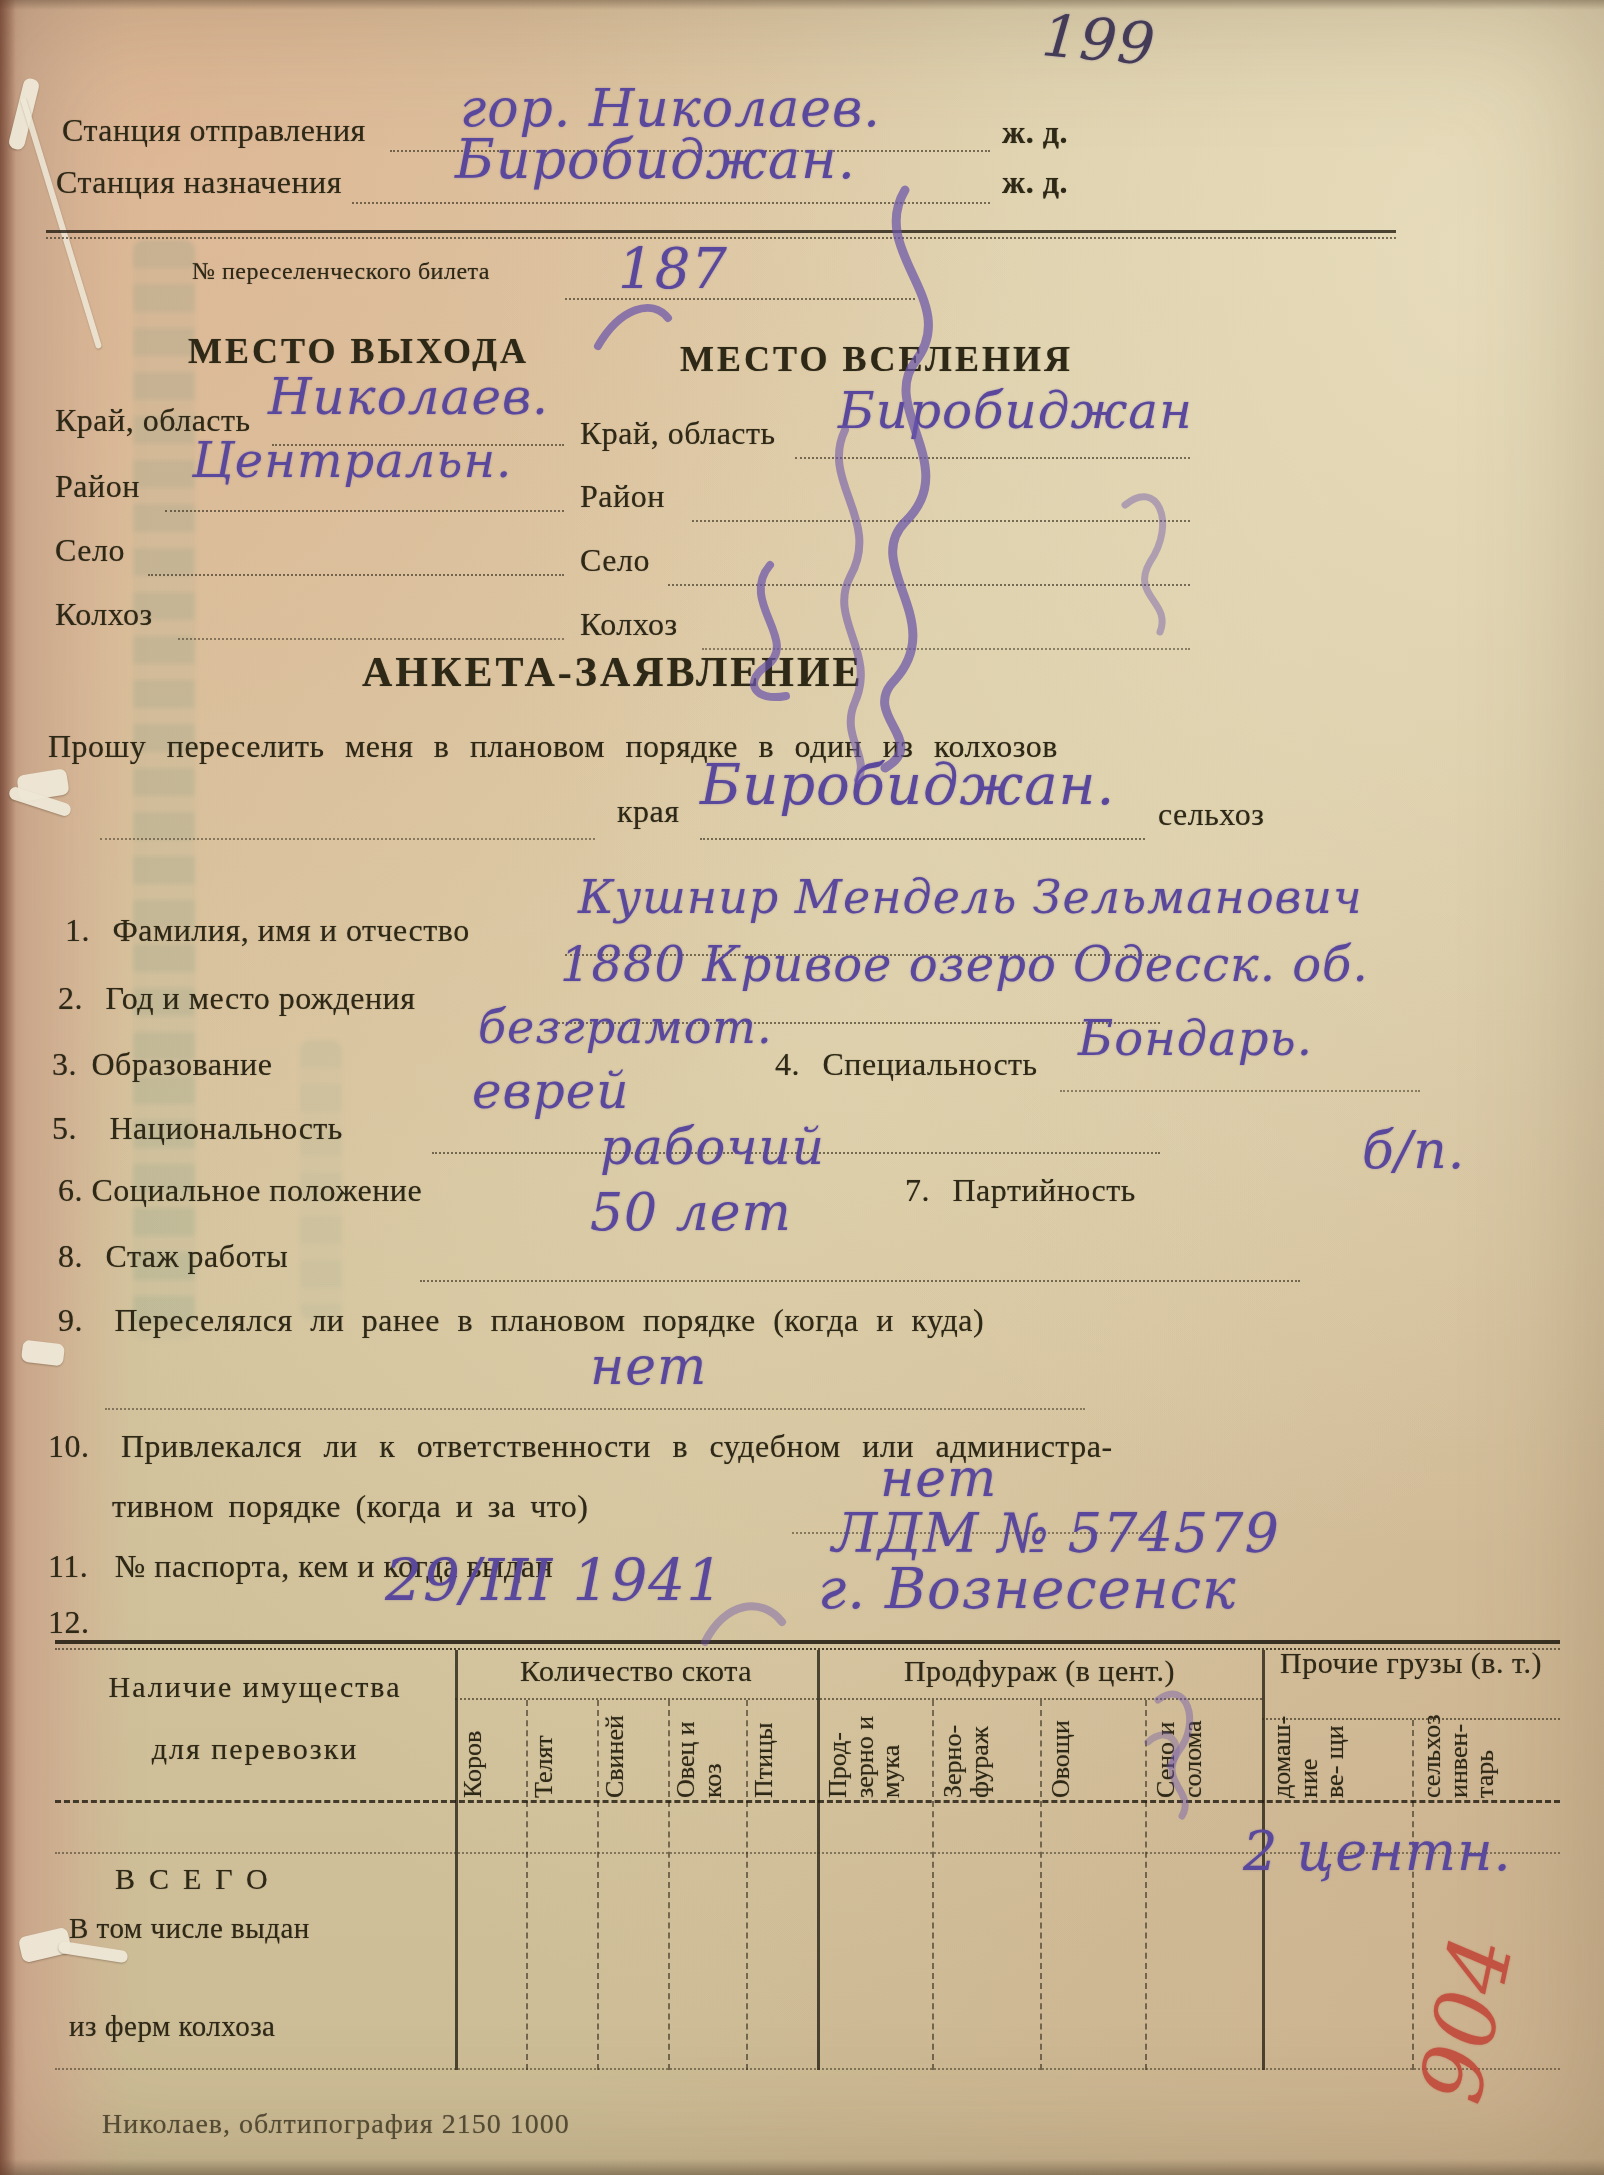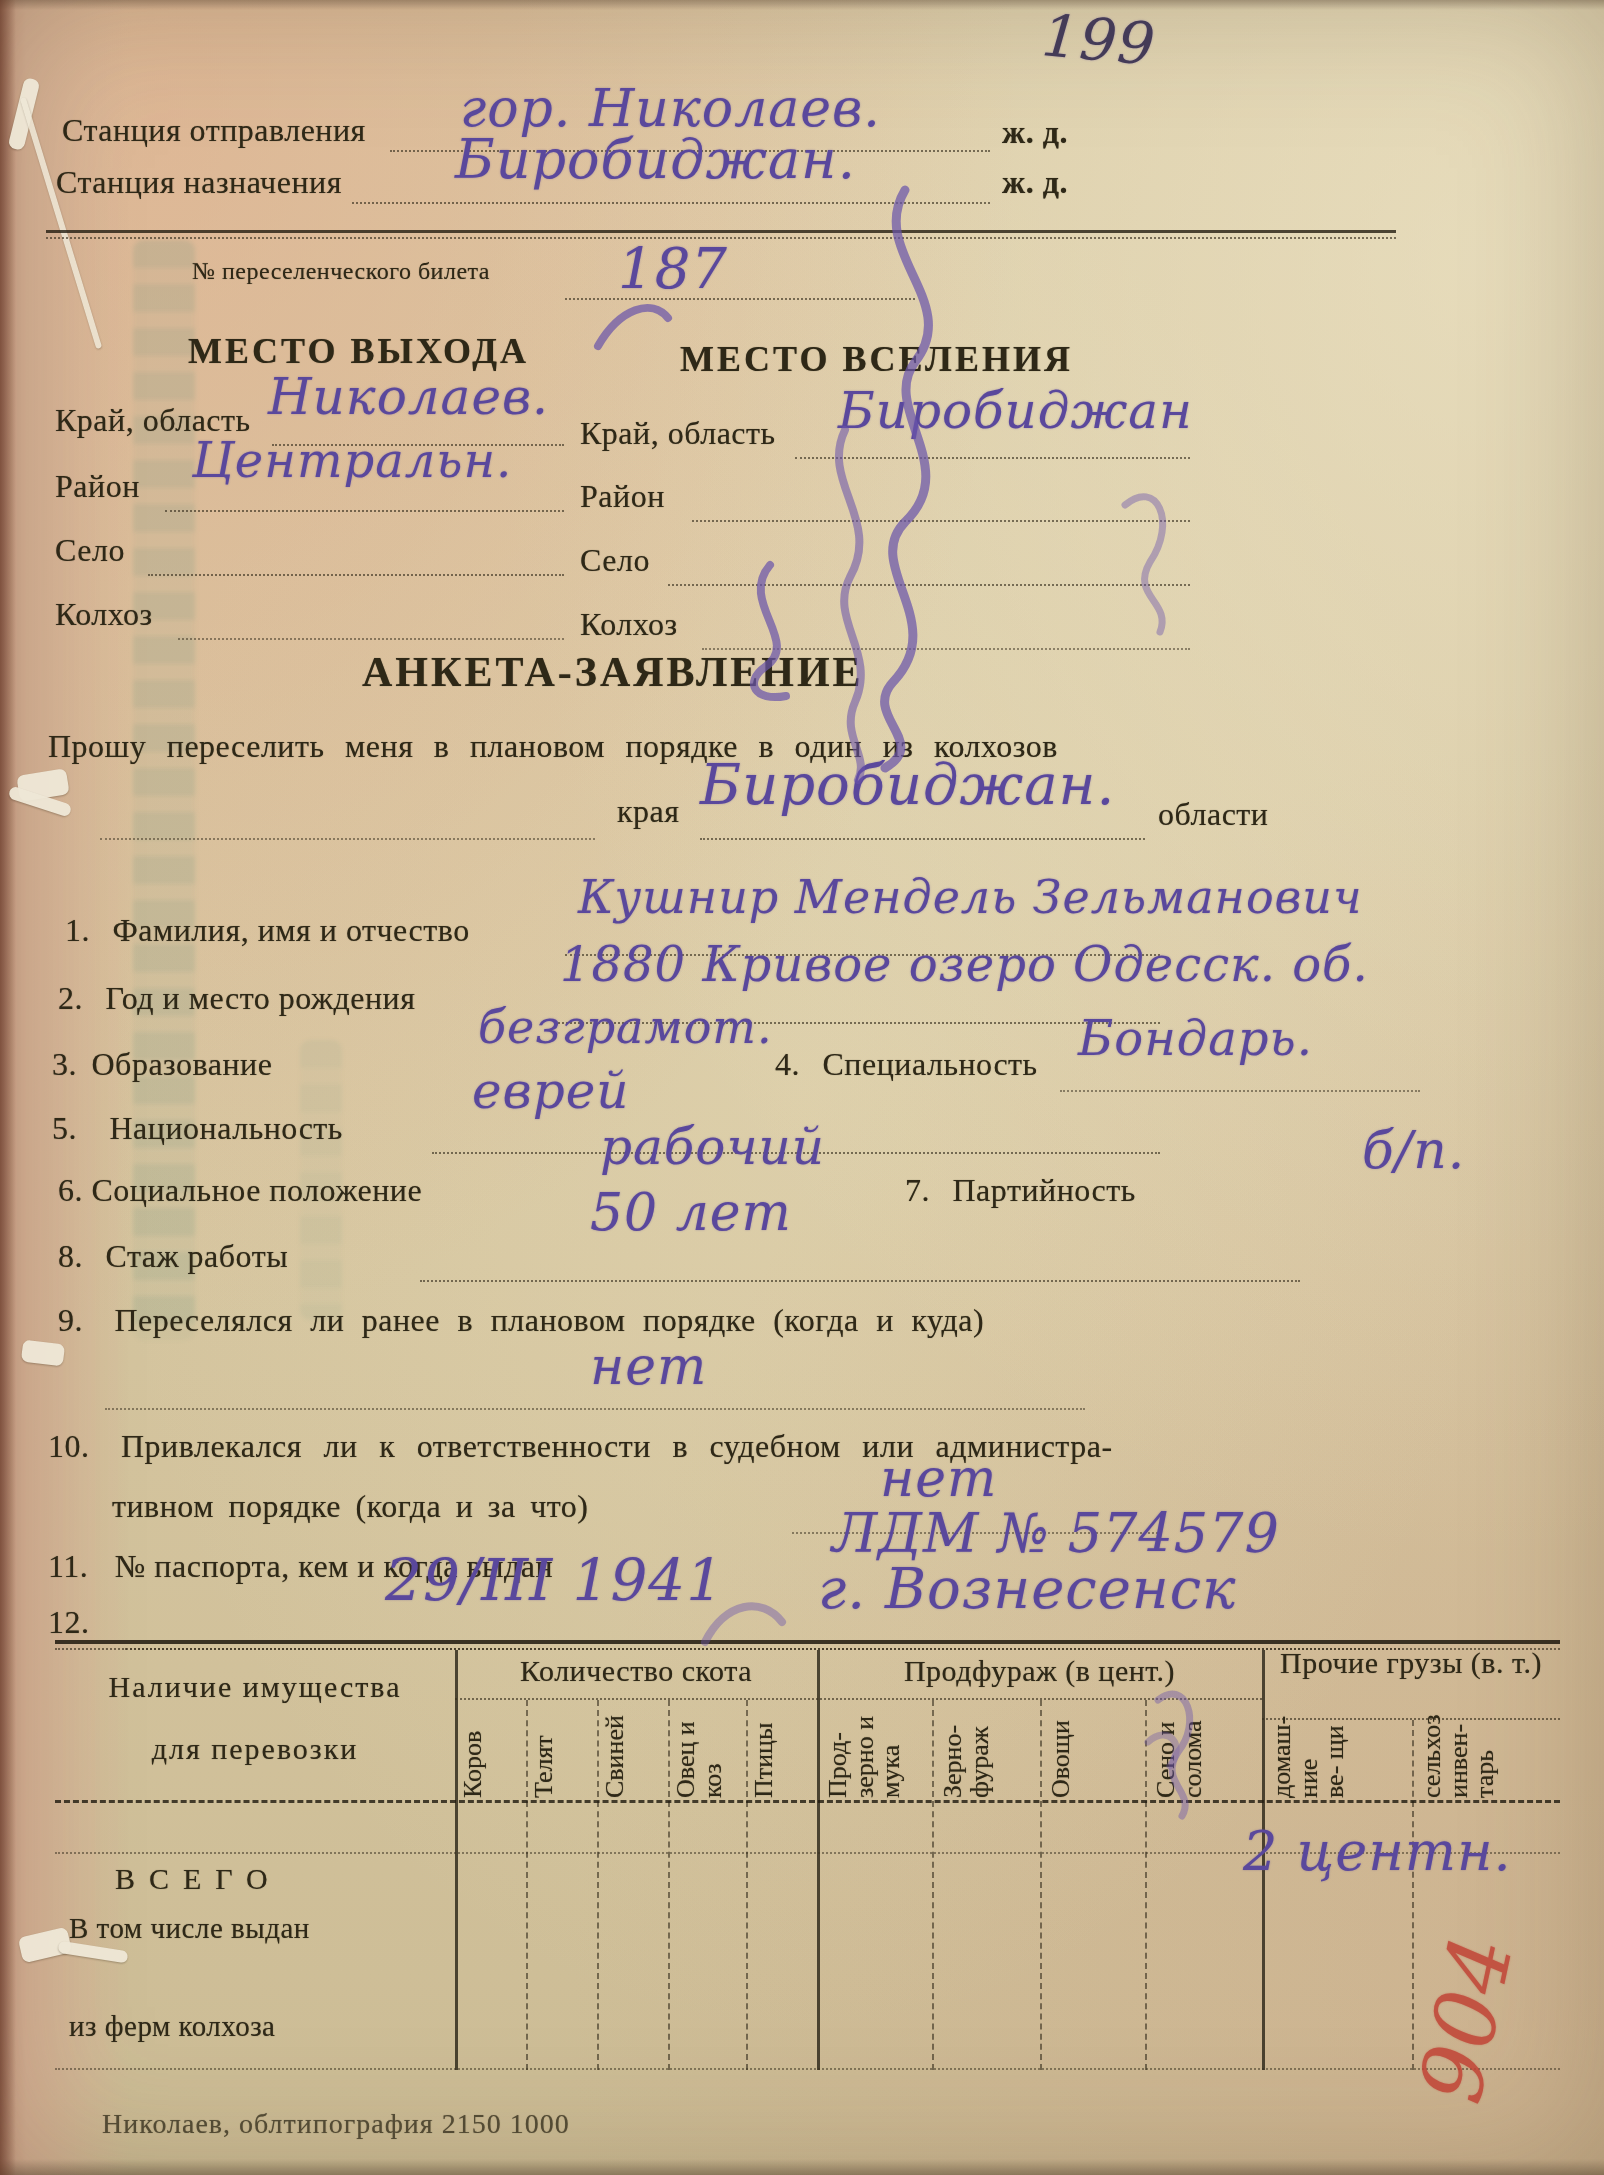--- a/index.html
+++ b/index.html
@@ -100,21 +100,21 @@
   <div class="abs pr" style="left:580px;top:606px;font-size:32px;">Колхоз</div>
   <div class="abs dot faded" style="left:702px;top:648px;width:488px;"></div>
 
   <div class="abs pr prb" style="left:362px;top:648px;font-size:42px;letter-spacing:3px;">АНКЕТА-ЗАЯВЛЕНИЕ</div>
 
   <div class="abs pr" style="left:48px;top:728px;font-size:32px;word-spacing:12px;">Прошу переселить меня в плановом порядке в один из колхозов</div>
   <div class="abs dot faded" style="left:100px;top:838px;width:495px;"></div>
   <div class="abs pr" style="left:617px;top:793px;font-size:32px;">края</div>
   <div class="abs dot" style="left:700px;top:838px;width:445px;"></div>
   <div class="abs hw" style="left:700px;top:752px;font-size:56px;">Биробиджан.</div>
-  <div class="abs pr" style="left:1158px;top:796px;font-size:32px;">области</div>
+  <div class="abs pr" style="left:1158px;top:796px;font-size:32px;">сельхоз</div>
 
 
   <div class="abs pr" style="left:65px;top:912px;font-size:32px;">
     <span>1.</span>
     <span style="margin-left:14px;">Фамилия, имя и отчество</span>
   </div>
   <div class="abs dot" style="left:565px;top:954px;width:595px;"></div>
   <div class="abs hw" style="left:578px;top:870px;font-size:46px;">Кушнир Мендель Зельманович</div>
 
   <div class="abs pr" style="left:58px;top:980px;font-size:32px;">

